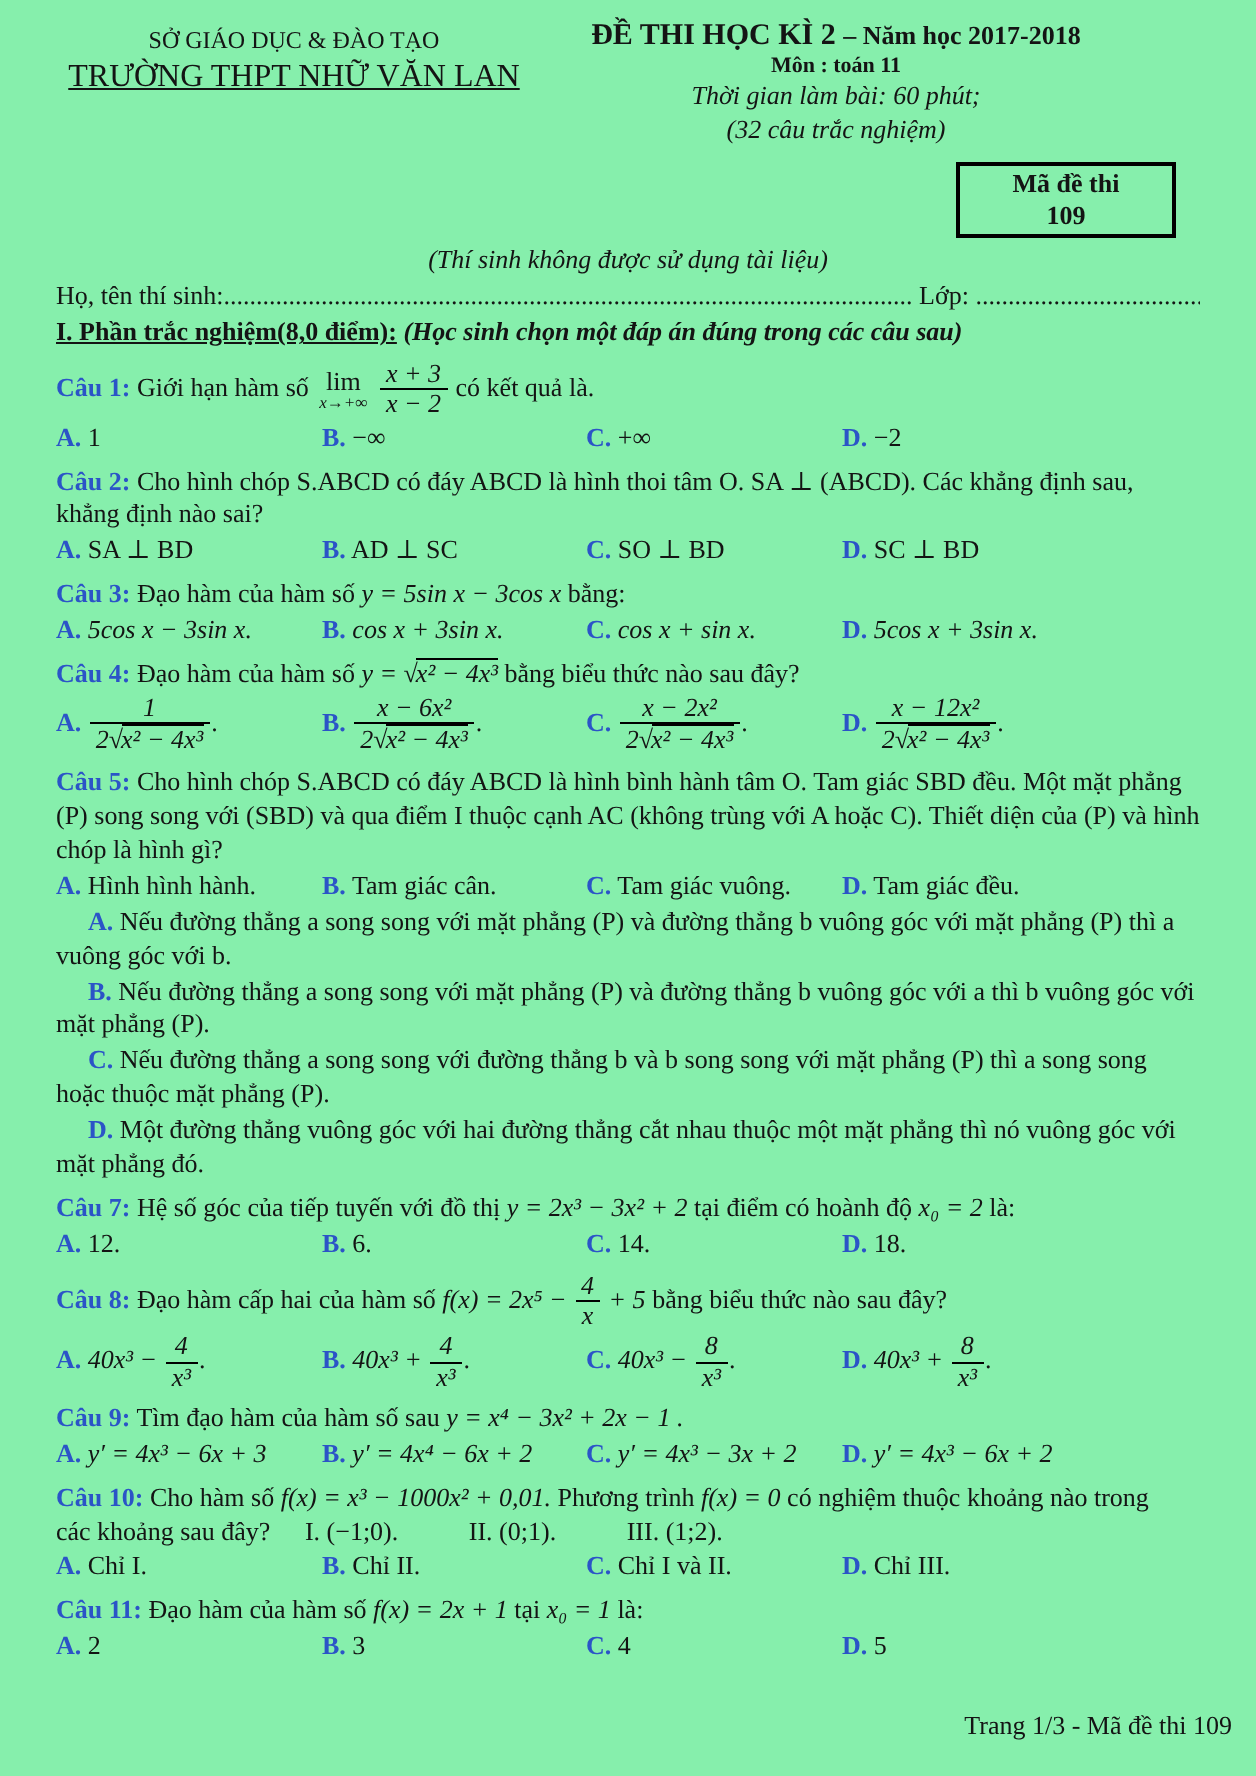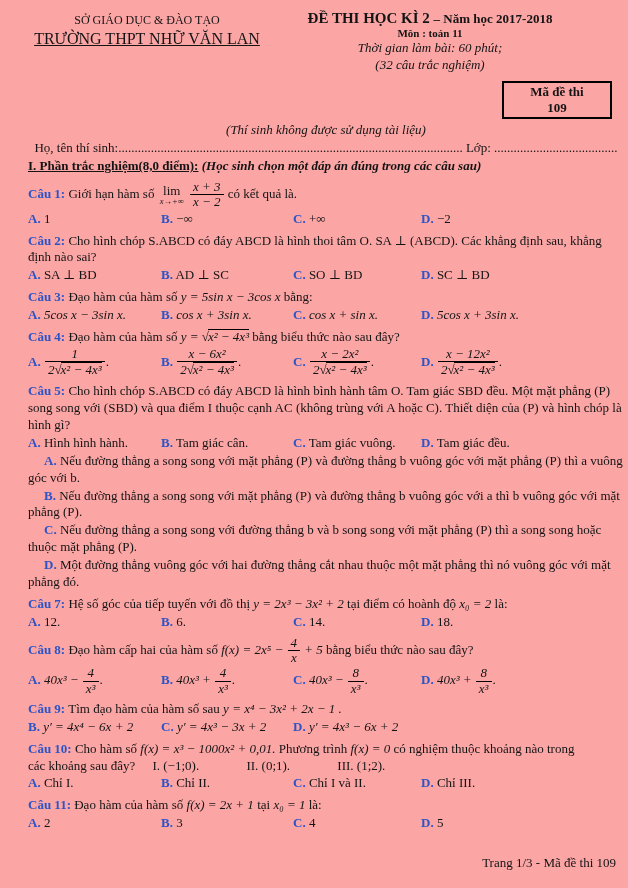--- a/index.html
+++ b/index.html
@@ -1,18 +1,18 @@
 <!DOCTYPE html>
 <html><head>
 <meta charset="utf-8">
 <style>
   html,body{margin:0;padding:0;background:#e8e8e8;}
   .page{
-    width:628px;height:888px;box-sizing:border-box;background:#fca5a5;
-    padding:10px 4px 0 28px;position:relative;overflow:hidden;
+    width:628px;height:888px;box-sizing:border-box;background:#86efac;
+    padding:10px 28px 0 28px;position:relative;overflow:hidden;
     font-family:"Liberation Serif","DejaVu Serif",serif;
     font-size:13px;color:#141414;line-height:1.3;
   }
   
   .header{display:flex;}
   .h-left{width:238px;text-align:center;padding-top:3px;}
   .h-left .l1{font-size:12px;}
   .h-left .l2{font-size:16px;font-weight:normal;text-decoration:underline;}
   .h-right{flex:1;text-align:center;margin-right:30px;}
   .t1{font-weight:bold;font-size:15px;line-height:1.15;}
@@ -39,21 +39,21 @@
   
   .frac{display:inline-block;vertical-align:middle;text-align:center;line-height:1.1;padding:0 1px;}
   .frac .num{display:block;padding:0 3px;}
   .frac .den{display:block;border-top:1px solid #000;padding:0 3px;}
   .lim{display:inline-block;vertical-align:middle;text-align:center;line-height:1;margin:0 2px;}
   .lim .lt{display:block;}
   .lim .ls{display:block;font-size:8.5px;font-style:italic;}
   .rt{margin-right:-1px;}
   .ovl{display:inline-block;border-top:1px solid #000;line-height:1.15;}
   .roman{margin-left:14px;}
-  .roman2{margin-left:44px;}
+  .roman2{margin-left:32px;}
   .footer{position:absolute;right:12px;bottom:16px;}
 </style>
 </head>
 <body>
 
 <div class="page">
 
   <div class="header">
     <div class="h-left">
       <div class="l1">SỞ GIÁO DỤC &amp; ĐÀO TẠO</div>
@@ -181,20 +181,21 @@
     <div class="ans"><span class="al">C.</span> <span class="mi">40x³ −</span> <span class="frac mi"><span class="num">8</span><span class="den">x³</span></span><span>.</span></div>
     <div class="ans"><span class="al">D.</span> <span class="mi">40x³ +</span> <span class="frac mi"><span class="num">8</span><span class="den">x³</span></span><span>.</span></div>
   </div>
 
   <div class="q">
     <span class="qlabel">Câu 9:</span>
     <span>Tìm đạo hàm của hàm số sau</span>
     <span class="mi">y = x⁴ − 3x² + 2x − 1 .</span>
   </div>
   <div class="ansrow">
+    <div class="ans"><span class="al">A.</span> <span class="mi">y′ = 4x³ − 6x + 3</span></div>
     <div class="ans"><span class="al">B.</span> <span class="mi">y′ = 4x⁴ − 6x + 2</span></div>
     <div class="ans"><span class="al">C.</span> <span class="mi">y′ = 4x³ − 3x + 2</span></div>
     <div class="ans"><span class="al">D.</span> <span class="mi">y′ = 4x³ − 6x + 2</span></div>
   </div>
 
   <div class="q">
     <span class="qlabel">Câu 10:</span>
     <span>Cho hàm số</span>
     <span class="mi">f(x) = x³ − 1000x² + 0,01.</span>
     <span>Phương trình</span>

